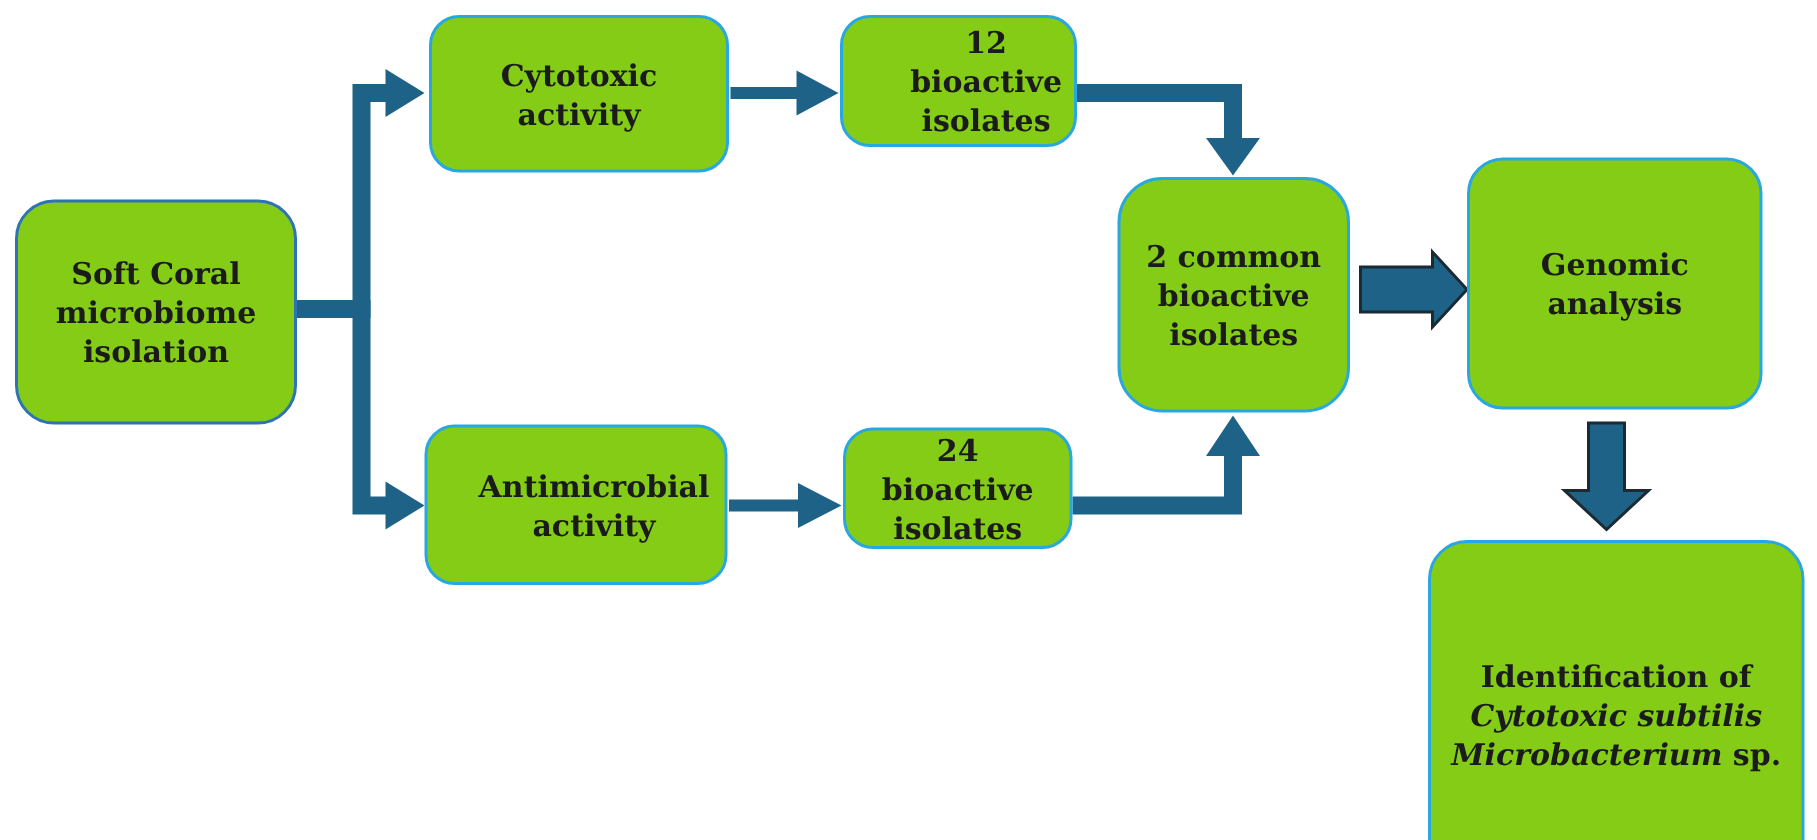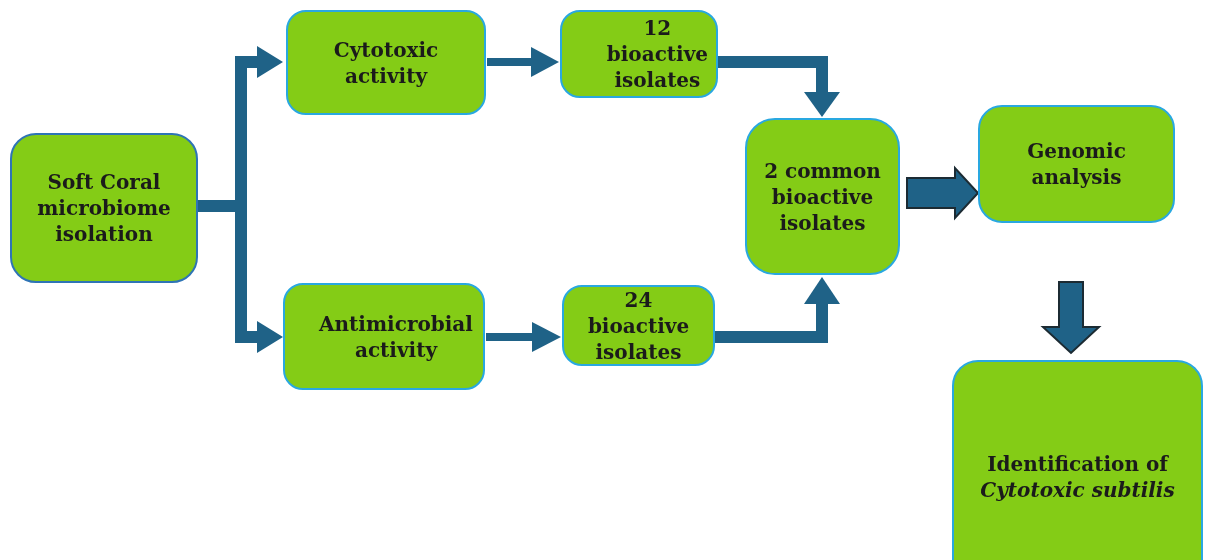--- a/index.html
+++ b/index.html
@@ -104,25 +104,26 @@
 bioactive
 isolates</span>
   </div>
 
   <div class="node" style="left:745px; top:118px; width:155px; height:157px;border-radius:30px;">
     <span class="node-label">2 common
 bioactive
 isolates</span>
   </div>
 
-  <div class="node" style="left:978px; top:105px; width:197px; height:118px;">
+  <div class="node" style="left:978px; top:105px; width:197px; height:168px;">
     <span class="node-label">Genomic
 analysis</span>
   </div>
 
   <div class="node" style="left:952px; top:360px; width:251px; height:234px; border-radius:26px;">
     <span>
       <span class="ident-line">Identification of</span>
       <span class="ident-line italic">Cytotoxic subtilis</span>
+      <span class="ident-line"><span class="italic">Microbacterium</span><span> sp.</span></span>
     </span>
   </div>
 
 </div>
 
 </body></html>

